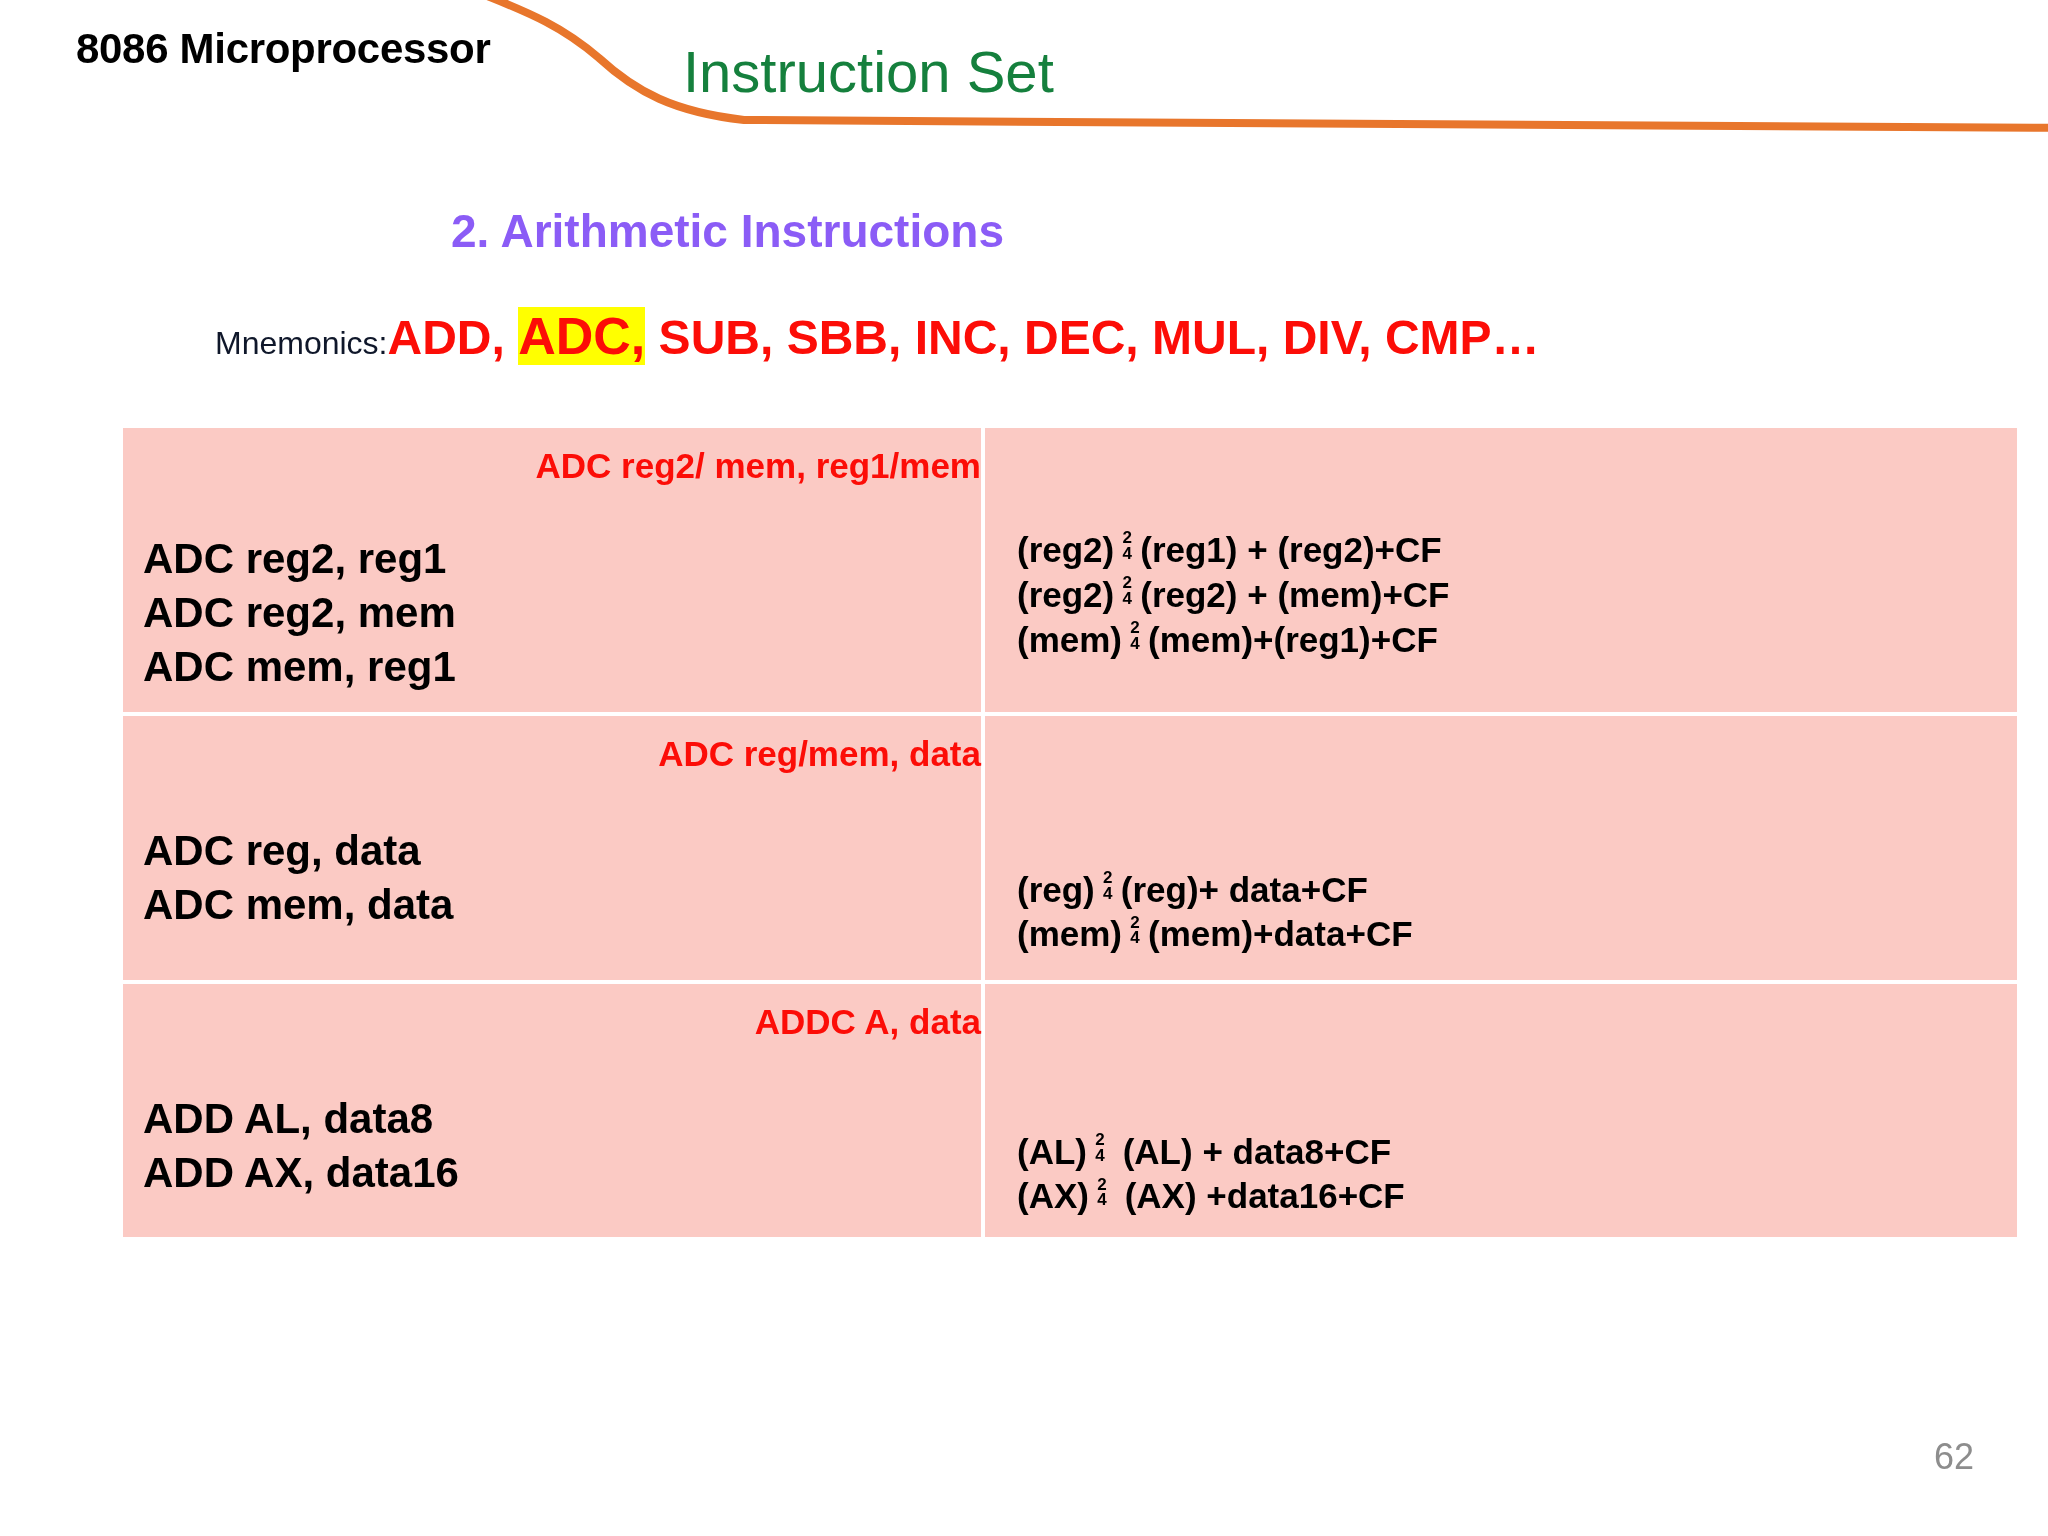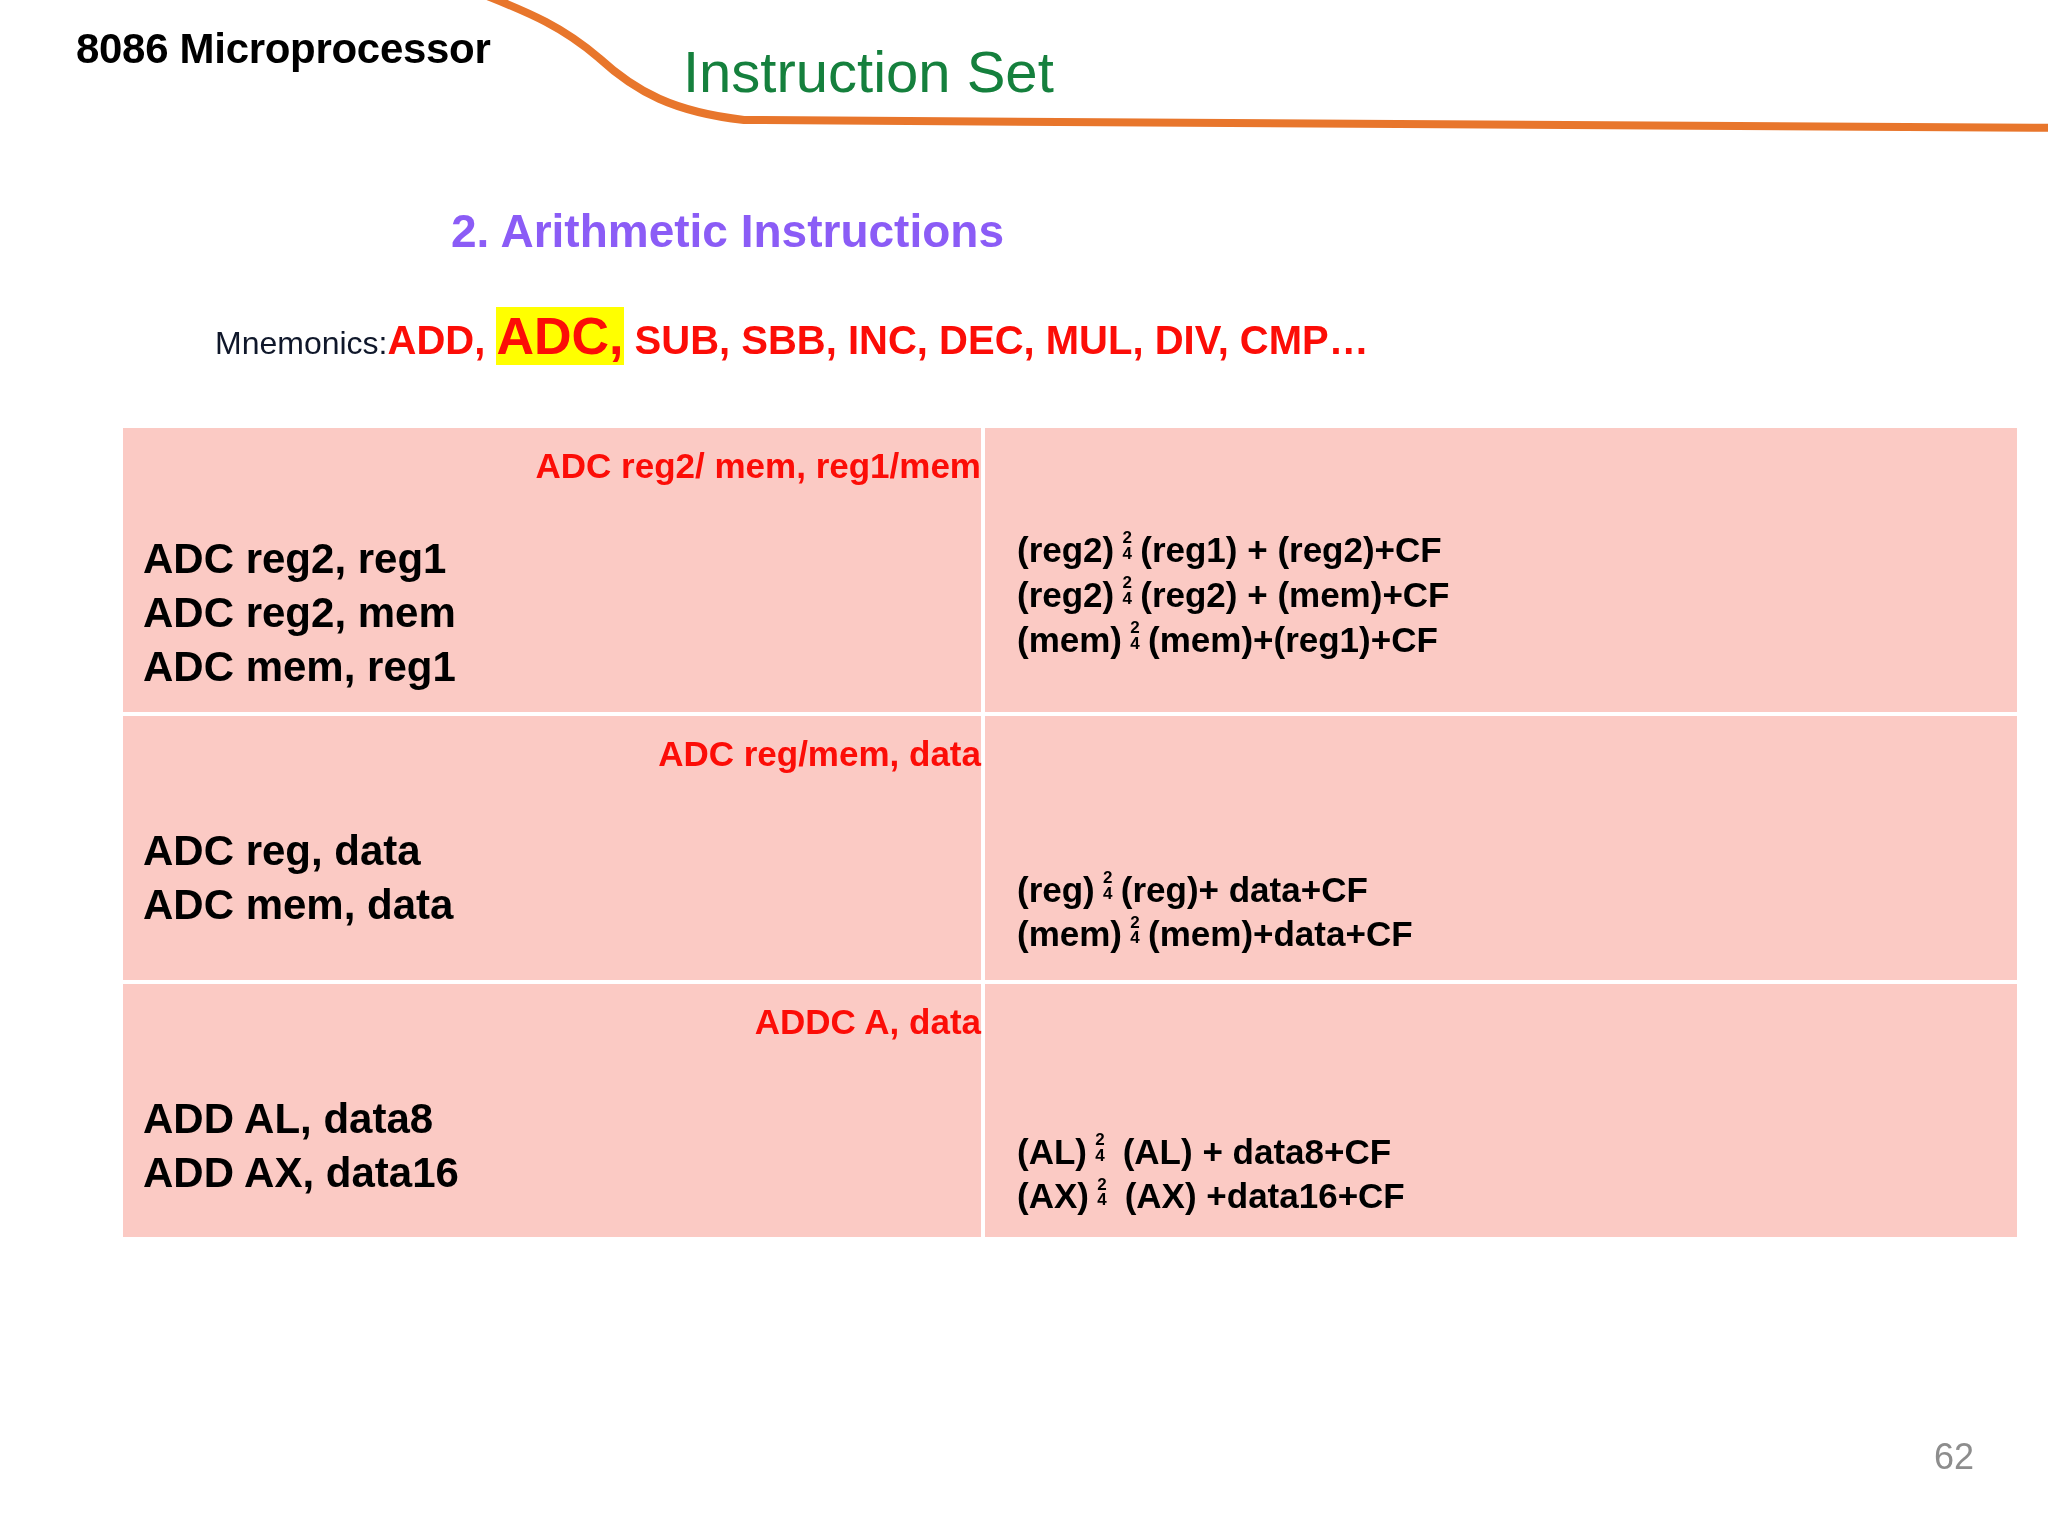--- a/index.html
+++ b/index.html
@@ -70,21 +70,21 @@
     white-space: nowrap;
     line-height: 1;
   }
   .mnemonics-label {
     font-size: 32px;
     font-weight: normal;
     color: #0f172a;
     vertical-align: baseline;
   }
   .mnemonics-list {
-    font-size: 40px;
+    font-size: 48px;
     font-weight: bold;
     color: #fc0d07;
     vertical-align: baseline;
   }
   .mnemonics-hl {
     font-size: 52px;
     font-weight: bold;
     color: #fc0d07;
     background: #ffff00;
     vertical-align: baseline;

